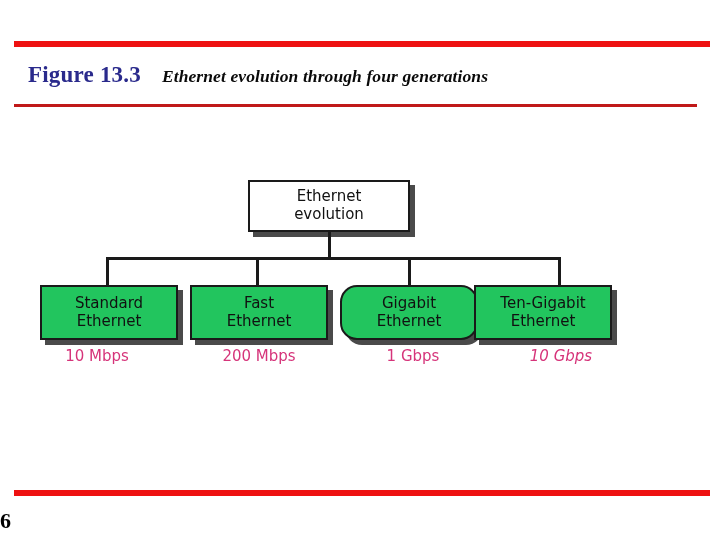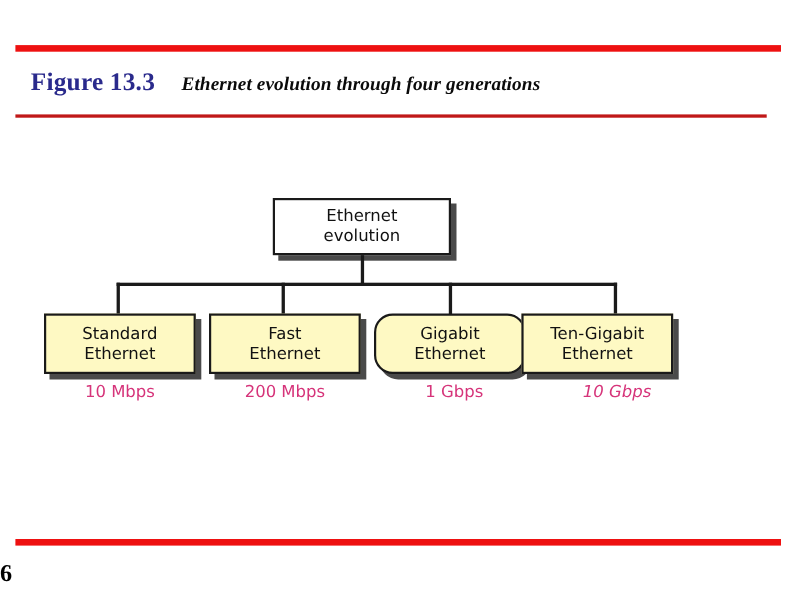--- a/index.html
+++ b/index.html
@@ -43,35 +43,36 @@
 
   
   .title-row {
     position: absolute;
     left: 28px;
     top: 62px;
     height: 32px;
     display: flex;
     align-items: baseline;
     white-space: nowrap;
+    gap: 11px;
   }
   .figure-label {
     font-family: "Liberation Serif", "DejaVu Serif", serif;
     font-weight: bold;
     font-size: 23px;
     color: #2a2a8c;
     letter-spacing: 0.2px;
   }
   .figure-caption {
     font-family: "Liberation Serif", "DejaVu Serif", serif;
     font-weight: bold;
     font-style: italic;
     font-size: 17.5px;
     color: #0a0a0a;
-    margin-left: 24px;
+    margin-left: 10px;
     letter-spacing: 0.1px;
   }
 
   
   .diagram {
     position: absolute;
     left: 0;
     top: 0;
     width: 720px;
     height: 464px;
@@ -93,42 +94,42 @@
   }
   .node-root {
     background: #ffffff;
     left: 248px;
     top: 180px;
     width: 162px;
     height: 52px;
     font-size: 15px;
   }
   .node-leaf {
-    background: #fef9c3;
+    background: #22c55e;
     top: 285px;
     width: 138px;
     height: 55px;
     font-size: 15px;
   }
   .leaf-0 { left: 40px; }
   .leaf-1 { left: 190px; }
   .leaf-2 { left: 340px; border-radius: 17px; }
   .leaf-3 { left: 474px; }
 
   .speed-label {
     position: absolute;
     top: 347px;
     width: 138px;
     text-align: center;
     font-family: "DejaVu Sans", "Liberation Sans", sans-serif;
     font-size: 15px;
     color: #d6347a;
     white-space: nowrap;
   }
-  .speed-0 { left: 40px; }
+  .speed-0 { left: 28px; }
   .speed-1 { left: 190px; }
   .speed-2 { left: 344px; }
   .speed-3 { left: 492px; font-style: italic; }
 
   
   .conn {
     position: absolute;
     background: #1a1a1a;
   }
   .conn-v-root  { left: 328px; top: 232px; width: 3px; height: 28px; }

